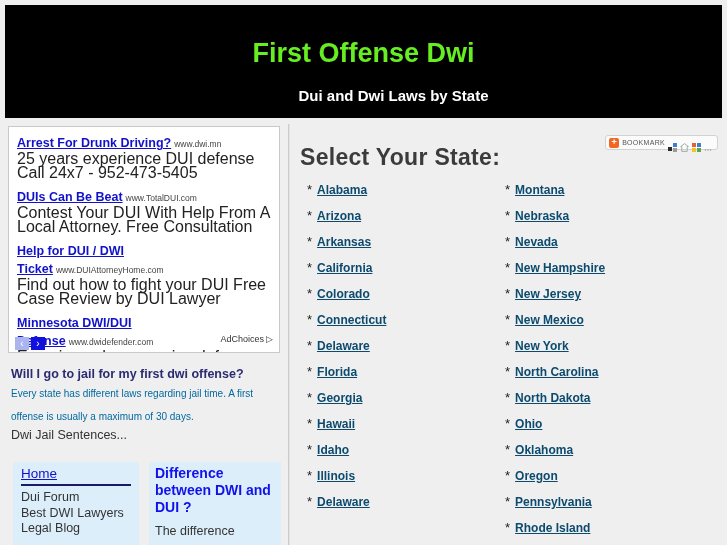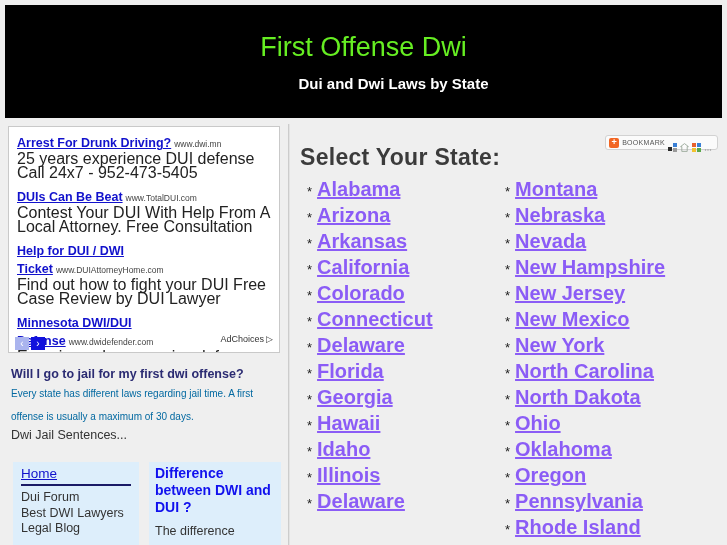--- a/index.html
+++ b/index.html
@@ -31,23 +31,23 @@
     top: 5px;
     width: 717px;
     height: 113px;
     background: #000000;
     box-sizing: border-box;
     overflow: hidden;
   }
   #banner-title {
     color: #66ee22;
     font-size: 27px;
-    font-weight: normal;
+    font-weight: bold;
     text-align: center;
-    margin: 2px;
+    margin: 8px;
     padding-top: 25px;
     letter-spacing: 0px;
     font-family: "Liberation Sans", sans-serif;
   }
   #banner-subtitle {
     color: #ffffff;
     font-size: 15px;
     font-weight: bold;
     text-align: center;
     margin: 0;
@@ -337,22 +337,22 @@
     line-height: 26px;
     white-space: nowrap;
   }
   .state-star {
     color: #222222;
     font-size: 13px;
     font-family: "Liberation Sans", sans-serif;
     margin-right: 5px;
   }
   .state-link {
-    color: #8b5cf6;
-    font-size: 20px;
+    color: #0c4a6e;
+    font-size: 12px;
     font-weight: bold;
     text-decoration: underline;
     font-family: "Liberation Sans", sans-serif;
     cursor: pointer;
   }
 </style>
 </head>
 <body>
 
 <div id="page">

